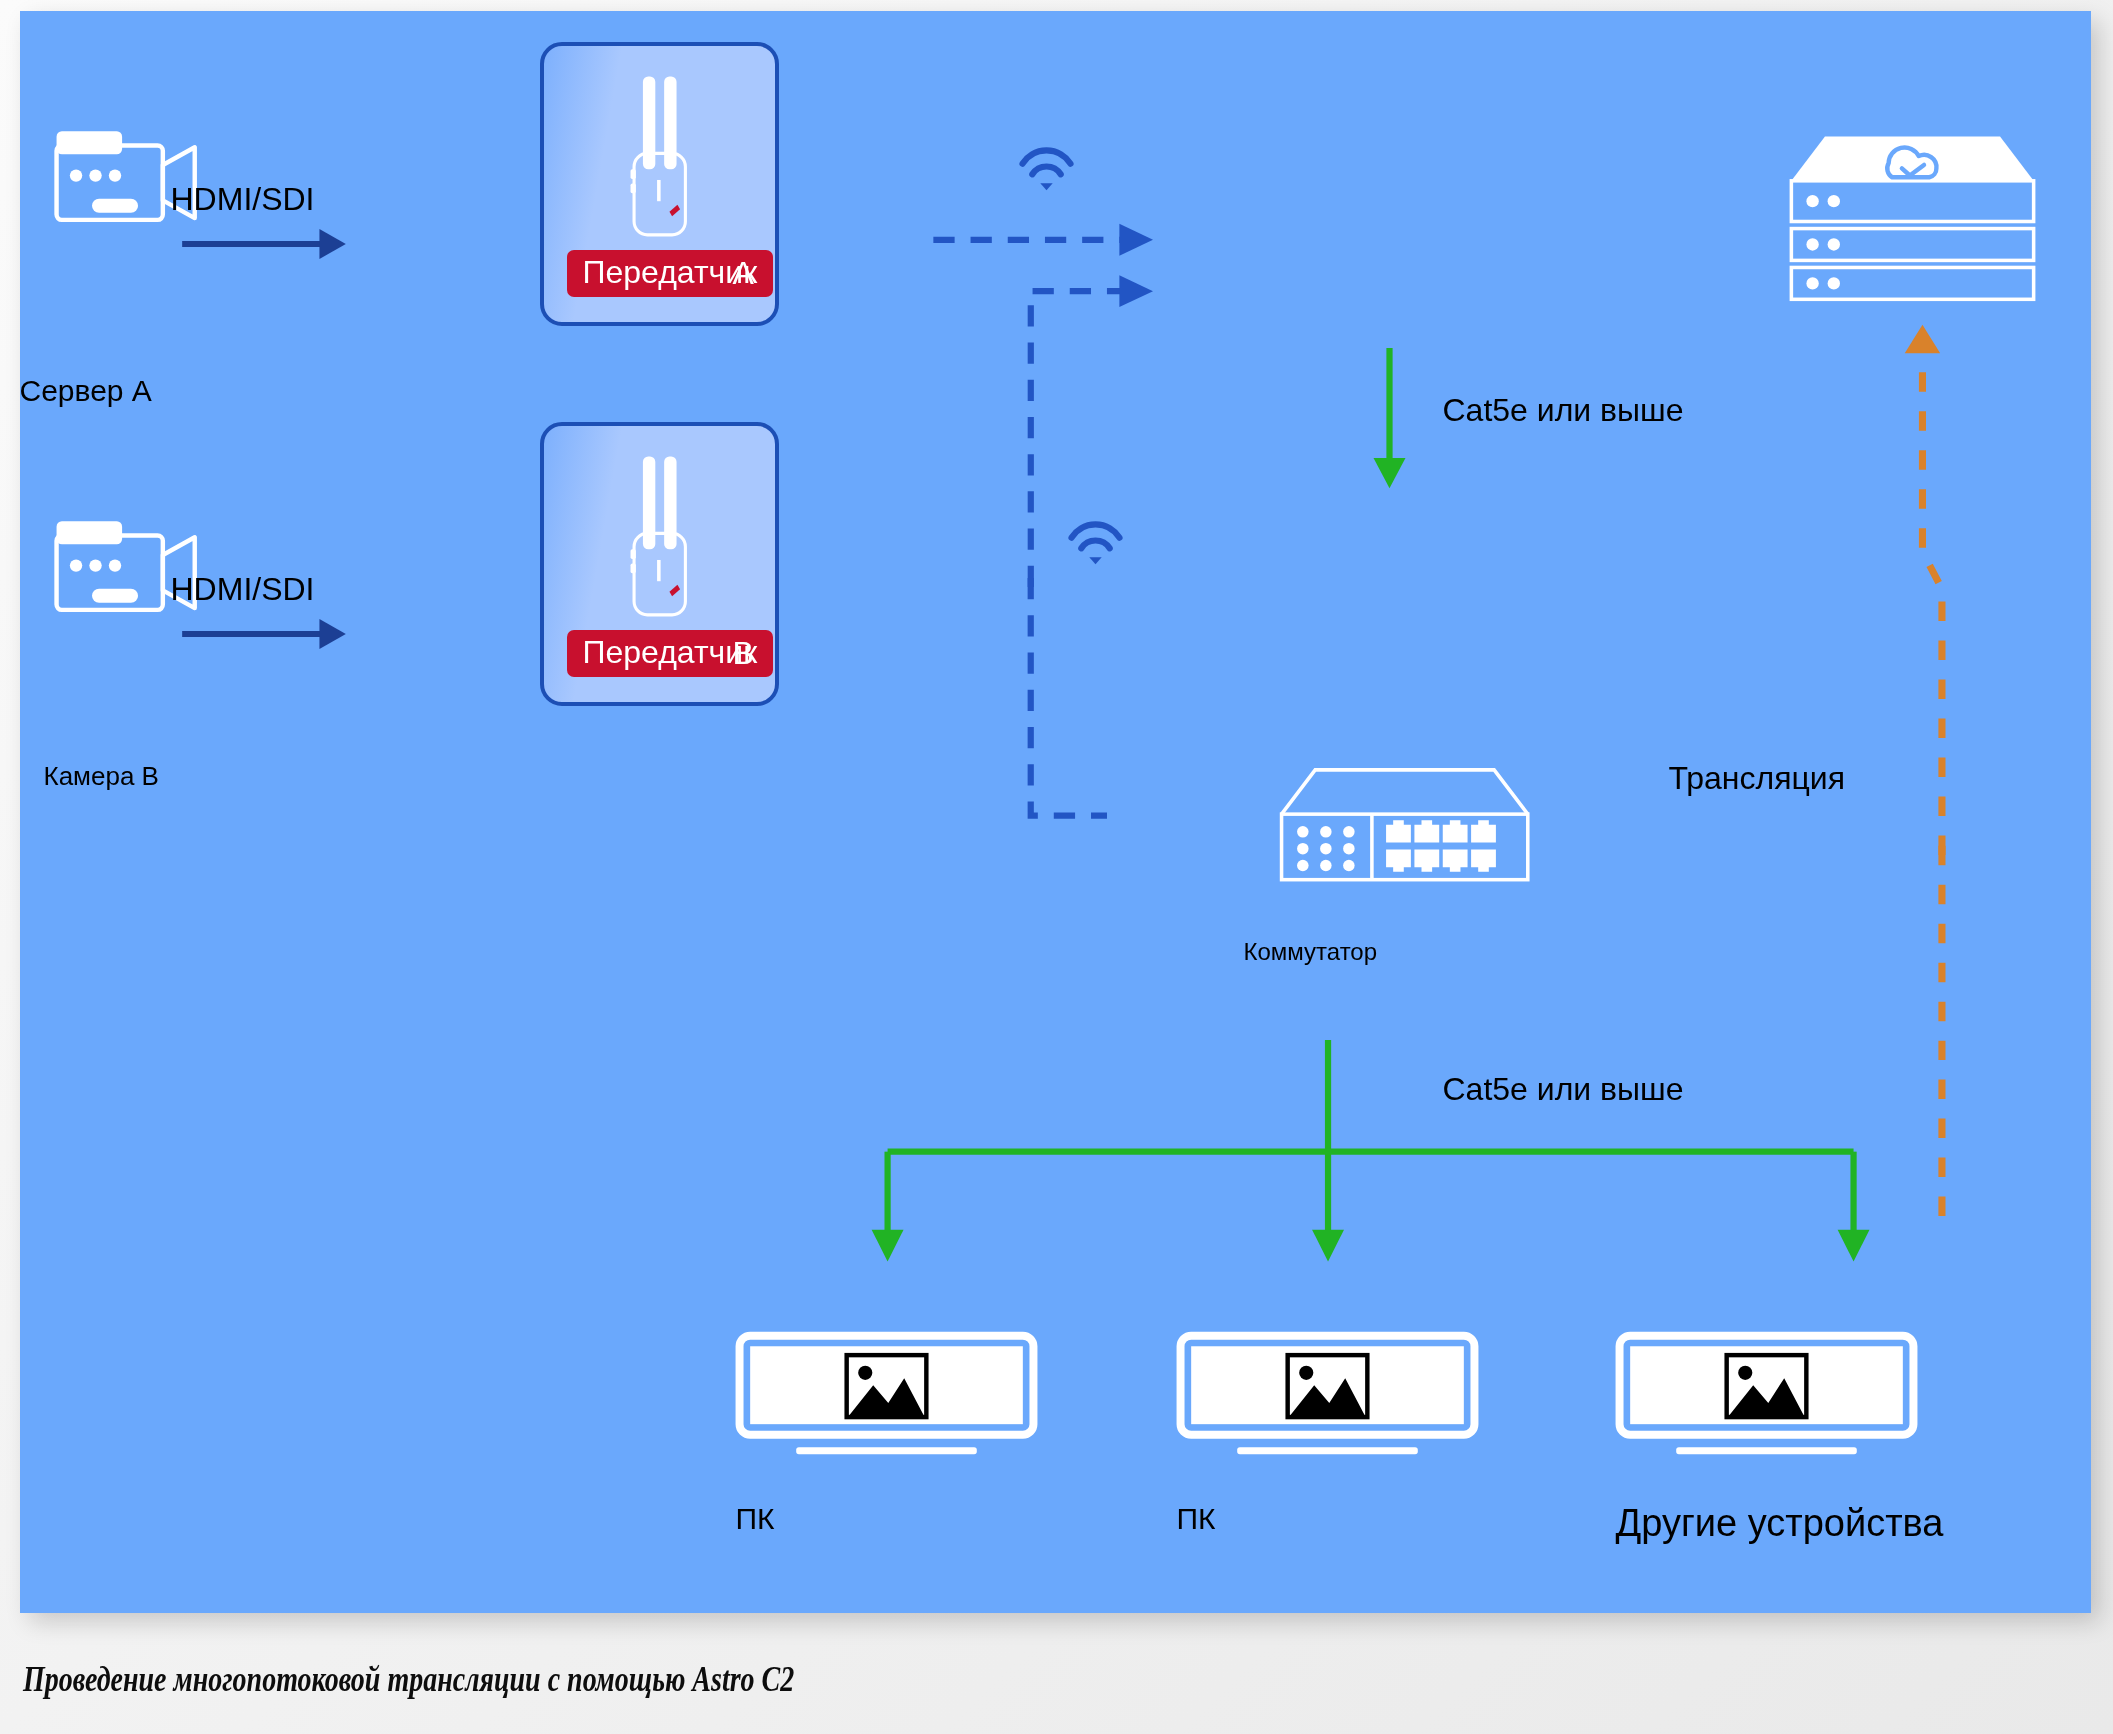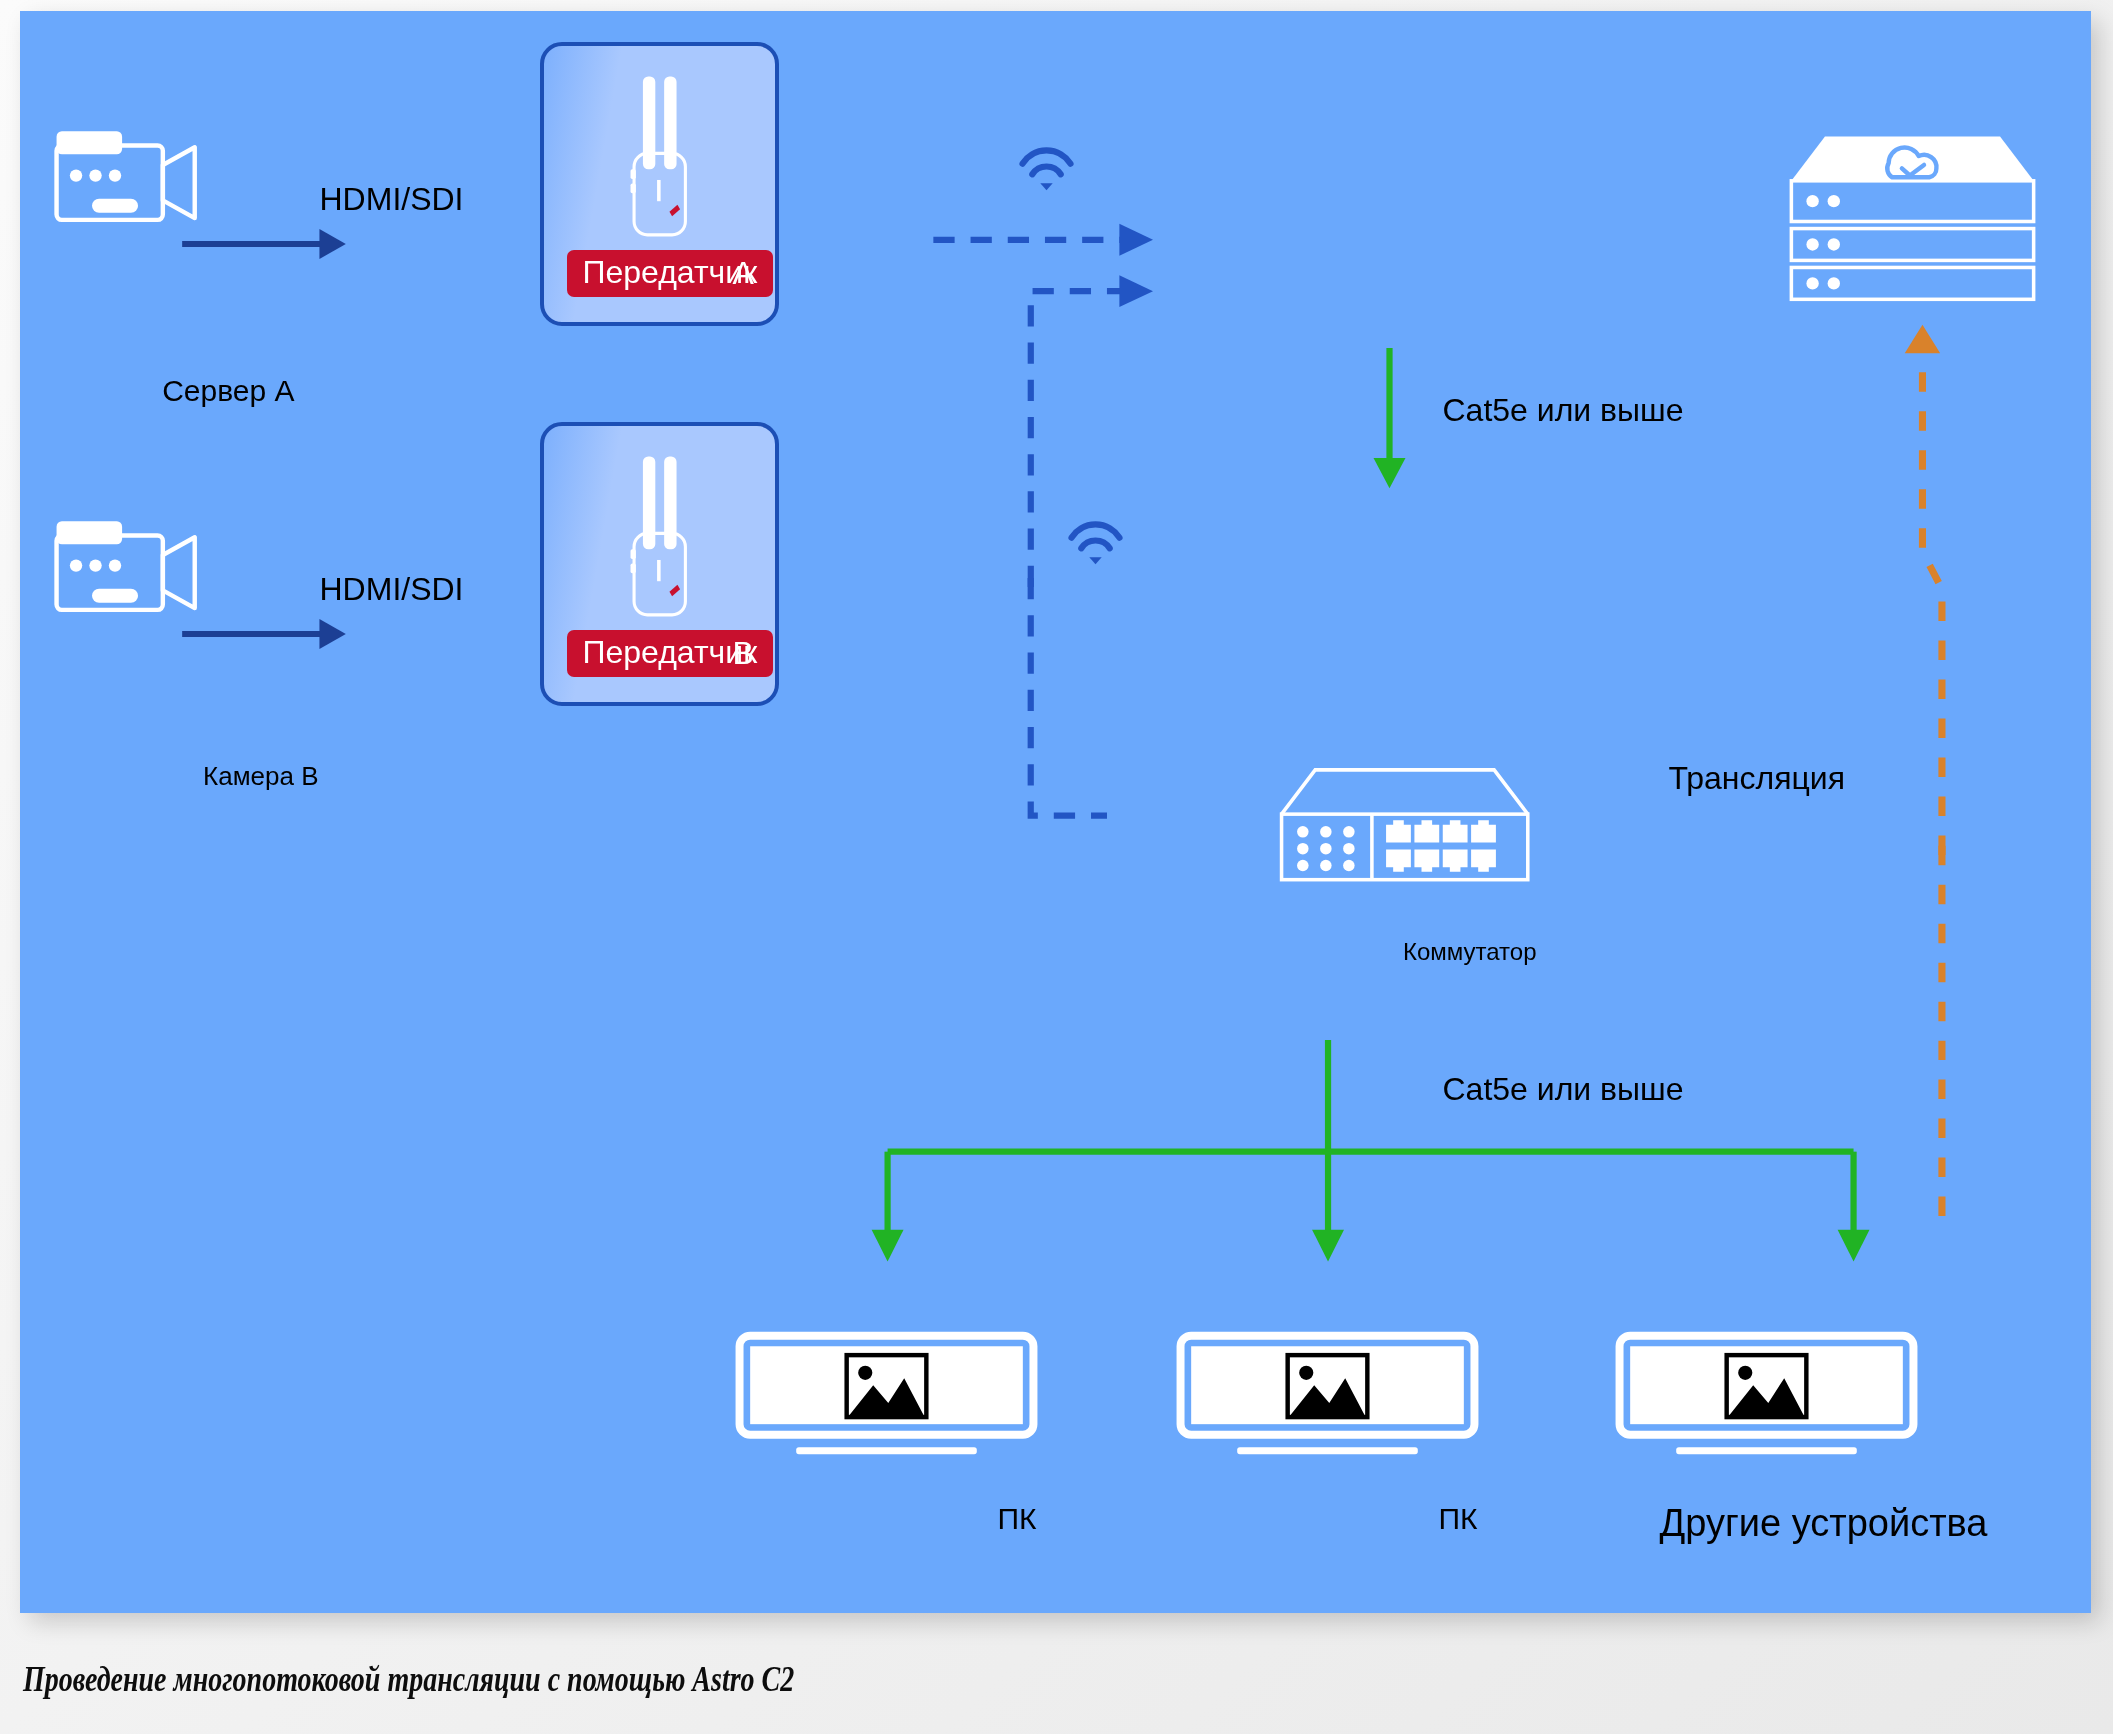--- a/index.html
+++ b/index.html
@@ -30,21 +30,21 @@
     box-shadow: 8.9px 8.9px 23px rgba(0,0,0,0.18);
   }
   .abs { position: absolute; }
   .lbl {
     position: absolute;
     color: #000;
     font-weight: 400;
     white-space: pre;
     line-height: 1.18;
   }
-  .lbl-c { text-align: right; }
+  .lbl-c { text-align: left; }
 
   
   .devcard {
     position: absolute;
     border: 4.4px solid #1c4fb5;
     border-radius: 22px;
     background: linear-gradient(100deg, #7db0fd 0%, #a9c8fe 28%, #a9c8fe 100%);
     box-sizing: border-box;
   }
 

